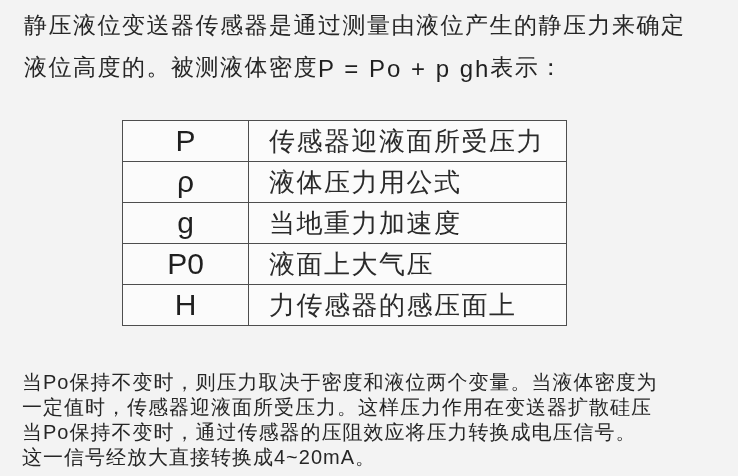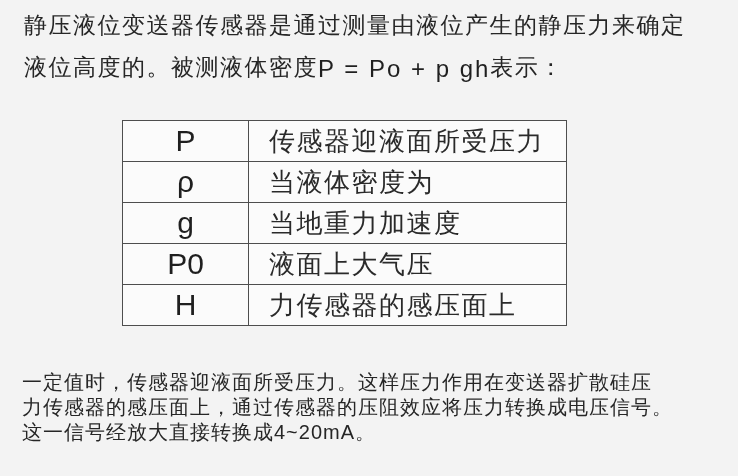--- a/index.html
+++ b/index.html
@@ -87,36 +87,37 @@
   </div>
 
   <table class="symbol-table">
     <tbody>
       <tr>
         <td class="sym-cell">P</td>
         <td class="meaning-cell">传感器迎液面所受压力</td>
       </tr>
       <tr>
         <td class="sym-cell">ρ</td>
-        <td class="meaning-cell">当液体密度为</td>
+        <td class="meaning-cell">液体压力用公式</td>
       </tr>
       <tr>
         <td class="sym-cell">g</td>
         <td class="meaning-cell">当地重力加速度</td>
       </tr>
       <tr>
         <td class="sym-cell">P0</td>
         <td class="meaning-cell">液面上大气压</td>
       </tr>
       <tr>
         <td class="sym-cell">H</td>
         <td class="meaning-cell">力传感器的感压面上</td>
       </tr>
     </tbody>
   </table>
 
   <div class="body-text">
+    <div class="body-line">当Po保持不变时，则压力取决于密度和液位两个变量。当液体密度为</div>
     <div class="body-line">一定值时，传感器迎液面所受压力。这样压力作用在变送器扩散硅压</div>
-    <div class="body-line">力传感器的感压面上，通过传感器的压阻效应将压力转换成电压信号。</div>
+    <div class="body-line">当Po保持不变时，通过传感器的压阻效应将压力转换成电压信号。</div>
     <div class="body-line">这一信号经放大直接转换成4~20mA。</div>
   </div>
 
 </div>
 
 </body></html>

